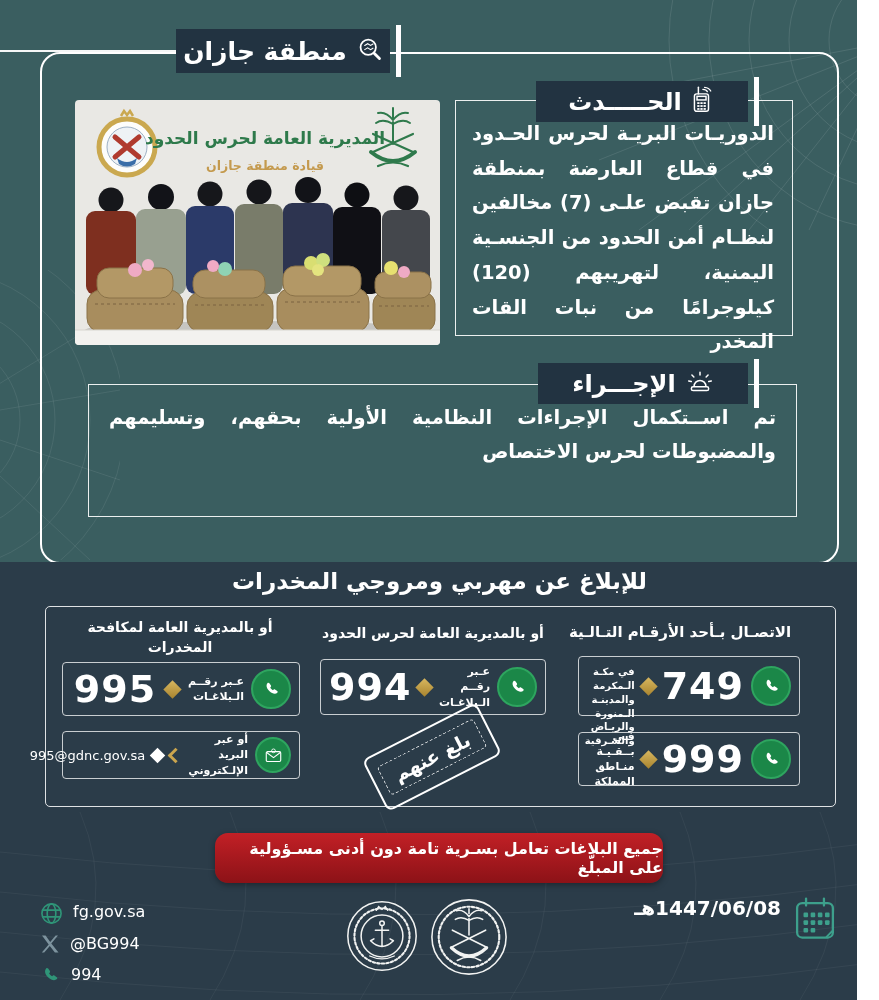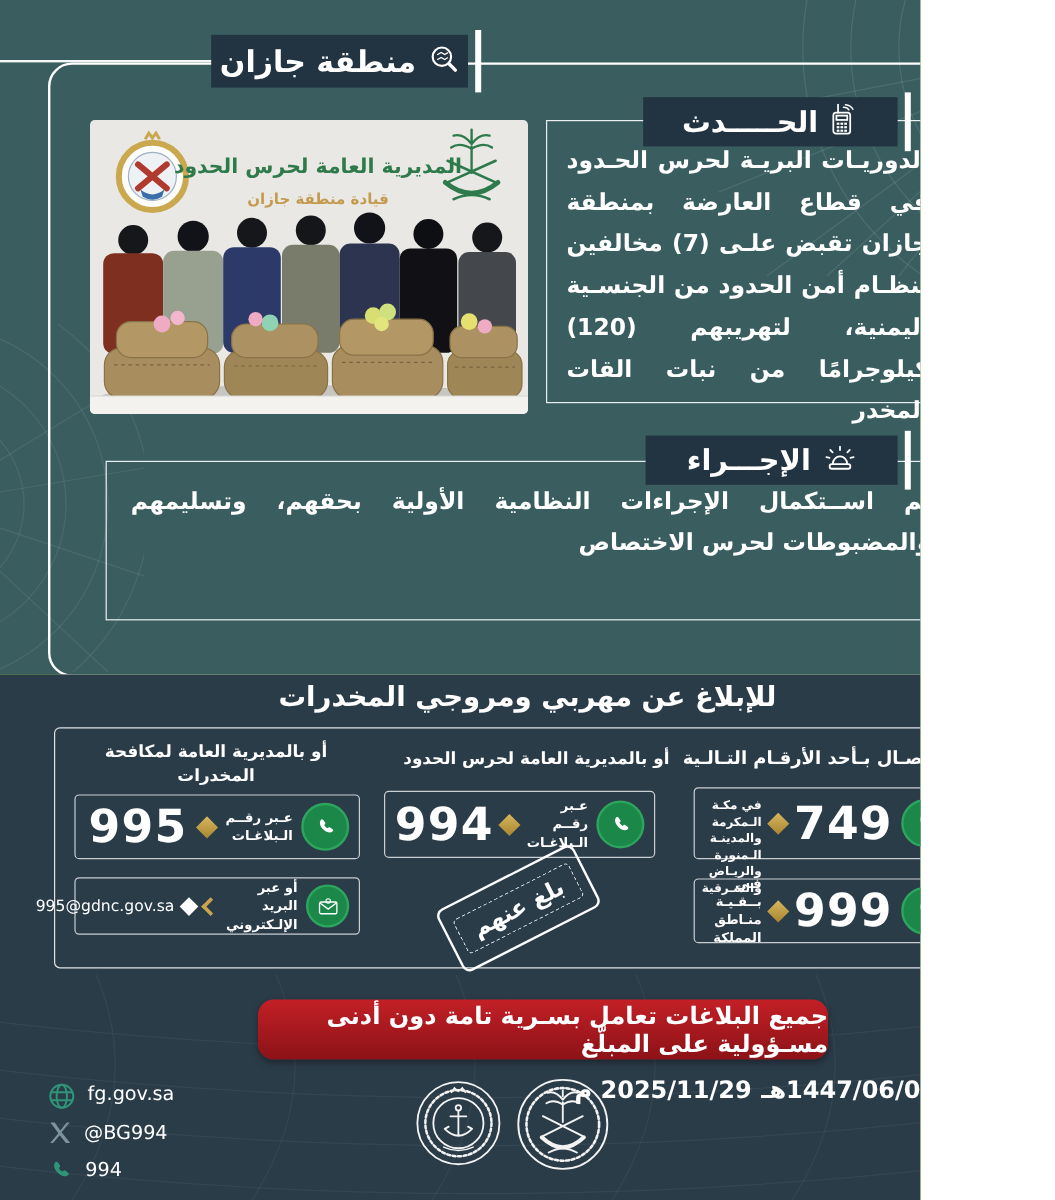--- a/index.html
+++ b/index.html
@@ -1,17 +1,17 @@
 <!DOCTYPE html>
 <html lang="ar"><head>
 <meta charset="utf-8">
 <style>
   html,body{margin:0;padding:0;}
   body{font-family:"DejaVu Sans",sans-serif;}
-  .page{position:relative;width:767px;height:1000px;overflow:hidden;background:#bef264;}
+  .page{position:relative;width:857px;height:1000px;overflow:hidden;background:#14b8a6;}
   .top-section{position:absolute;left:0;top:0;width:879px;height:562px;background:#3a5e60;}
   .bottom-section{position:absolute;left:0;top:562px;width:879px;height:438px;background:#2b3c49;}
   .mesh{position:absolute;pointer-events:none;}
   .gold-tab{position:absolute;right:0;top:80px;width:12px;height:22px;background:#c3a24c;}
   .hline{position:absolute;background:rgba(255,255,255,.95);height:2px;}
   .main-box{position:absolute;left:40px;top:52px;width:795px;height:508px;border:2.5px solid #fff;border-radius:20px;}
   .badge{position:absolute;background:#223341;color:#fff;display:flex;align-items:center;justify-content:center;gap:10px;direction:rtl;}
   .badge .bar{position:absolute;width:5px;background:#fff;top:-4px;}
   .badge-text{font-weight:bold;white-space:nowrap;}
   .title-badge{left:176px;top:29px;width:214px;height:44px;}
@@ -36,21 +36,21 @@
   .pcircle{width:36px;height:36px;border-radius:50%;background:#1b8748;border:2px solid #2ea55f;display:flex;align-items:center;justify-content:center;flex:0 0 auto;}
   .pcircle.small{width:32px;height:32px;}
   .bignum{font-size:38px;font-weight:bold;letter-spacing:1px;white-space:nowrap;}
   .dlabel{font-weight:bold;line-height:1.38;direction:rtl;}
   .diamond{width:13px;height:13px;background:linear-gradient(135deg,#d8b75f,#a8842f);transform:rotate(45deg);flex:0 0 auto;}
   .diamond.white{background:#fff;width:11px;height:11px;}
   .chev{width:8px;height:8px;border-left:3px solid #caa54e;border-bottom:3px solid #caa54e;transform:rotate(45deg);flex:0 0 auto;}
   .grow{flex:1;text-align:center;}
   .stamp{position:absolute;left:368px;top:166px;width:124px;height:54px;transform:rotate(-27deg);border:2.5px solid #fff;border-radius:7px;display:flex;align-items:center;justify-content:center;}
   .stamp-inner{border:1px dashed rgba(255,255,255,.8);border-radius:4px;padding:4px 12px;color:#fff;font-weight:bold;font-size:19px;direction:rtl;white-space:nowrap;}
-  .red-banner{position:absolute;left:215px;top:271px;width:448px;height:50px;border-radius:13px;background:linear-gradient(180deg,#c22026,#8c1217);display:flex;align-items:center;justify-content:center;color:#fff;font-weight:bold;font-size:20px;direction:rtl;box-shadow:0 2px 6px rgba(0,0,0,.35);padding-left:27px;}
+  .red-banner{position:absolute;left:215px;top:271px;width:448px;height:50px;border-radius:13px;background:linear-gradient(180deg,#c22026,#8c1217);display:flex;align-items:center;justify-content:center;color:#fff;font-weight:bold;font-size:16px;direction:rtl;box-shadow:0 2px 6px rgba(0,0,0,.35);}
   .foot-row{position:absolute;display:flex;gap:10px;color:#fff;font-size:16px;}
   .dates{position:absolute;right:42px;top:334px;display:flex;direction:rtl;gap:12px;align-items:flex-start;}
   .date-col{display:flex;flex-direction:row;gap:8px;color:#fff;font-size:20px;font-weight:600;direction:rtl;text-align:left;}
   .seal{position:absolute;}
 </style>
 </head>
 <body>
 
 <div class="page">
 
@@ -268,21 +268,21 @@
       <span class="pcircle">
         <svg width="19" height="19" viewBox="0 0 18 18">
             <path d="M5.3 2.9 C3.8 4.4 3.9 7.5 6.9 10.5 C9.9 13.5 13 13.6 14.5 12.1 C15 11.6 14.9 10.9 14.4 10.5 L12.3 9 C11.9 8.7 11.3 8.8 10.9 9.2 L10.4 9.7 C9.6 9.5 8 7.9 7.8 7.1 L8.3 6.6 C8.7 6.2 8.8 5.6 8.5 5.2 L7 3.1 C6.6 2.6 5.8 2.4 5.3 2.9 Z" fill="#fff"></path>
           </svg>
       </span>
       <span class="bignum">999</span>
       <span class="diamond"></span>
       <span class="dlabel" style="font-size:11px;width:92px;text-align:right;">فـي بــقـيـة منـاطق المملكة</span>
     </div>
 
-    <div class="colhead" style="left:329px;top:62px;width:236px;font-size:14px;">أو بالمديرية العامة لحرس الحدود</div>
+    <div class="colhead" style="left:315px;top:62px;width:236px;font-size:14px;">أو بالمديرية العامة لحرس الحدود</div>
 
     <div class="cbox" style="left:320px;top:97px;width:226px;height:56px;">
       <span class="pcircle">
         <svg width="19" height="19" viewBox="0 0 18 18">
             <path d="M5.3 2.9 C3.8 4.4 3.9 7.5 6.9 10.5 C9.9 13.5 13 13.6 14.5 12.1 C15 11.6 14.9 10.9 14.4 10.5 L12.3 9 C11.9 8.7 11.3 8.8 10.9 9.2 L10.4 9.7 C9.6 9.5 8 7.9 7.8 7.1 L8.3 6.6 C8.7 6.2 8.8 5.6 8.5 5.2 L7 3.1 C6.6 2.6 5.8 2.4 5.3 2.9 Z" fill="#fff"></path>
           </svg>
       </span>
       <span class="dlabel" style="font-size:11px;width:58px;text-align:right;">عـبر رقــم الـبلاغـات</span>
       <span class="diamond"></span>
       <span class="bignum grow">994</span>
@@ -386,18 +386,17 @@
               <rect x="19.2" y="19" width="3.6" height="3.6" rx="0.8"></rect>
               <rect x="24.8" y="19" width="3.6" height="3.6" rx="0.8"></rect>
             <rect x="8" y="25" width="3.6" height="3.6" rx="0.8"></rect>
               <rect x="13.6" y="25" width="3.6" height="3.6" rx="0.8"></rect>
           </g>
           <path d="M26 32 l5 -5" stroke-width="1.4"></path>
         </svg>
       </span>
       <span class="date-col">
         <span>1447/06/08هـ</span>
-        <span>2025/11/29 م</span>
       </span>
     </div>
 
   </div>
 </div>
 
 </body></html>

